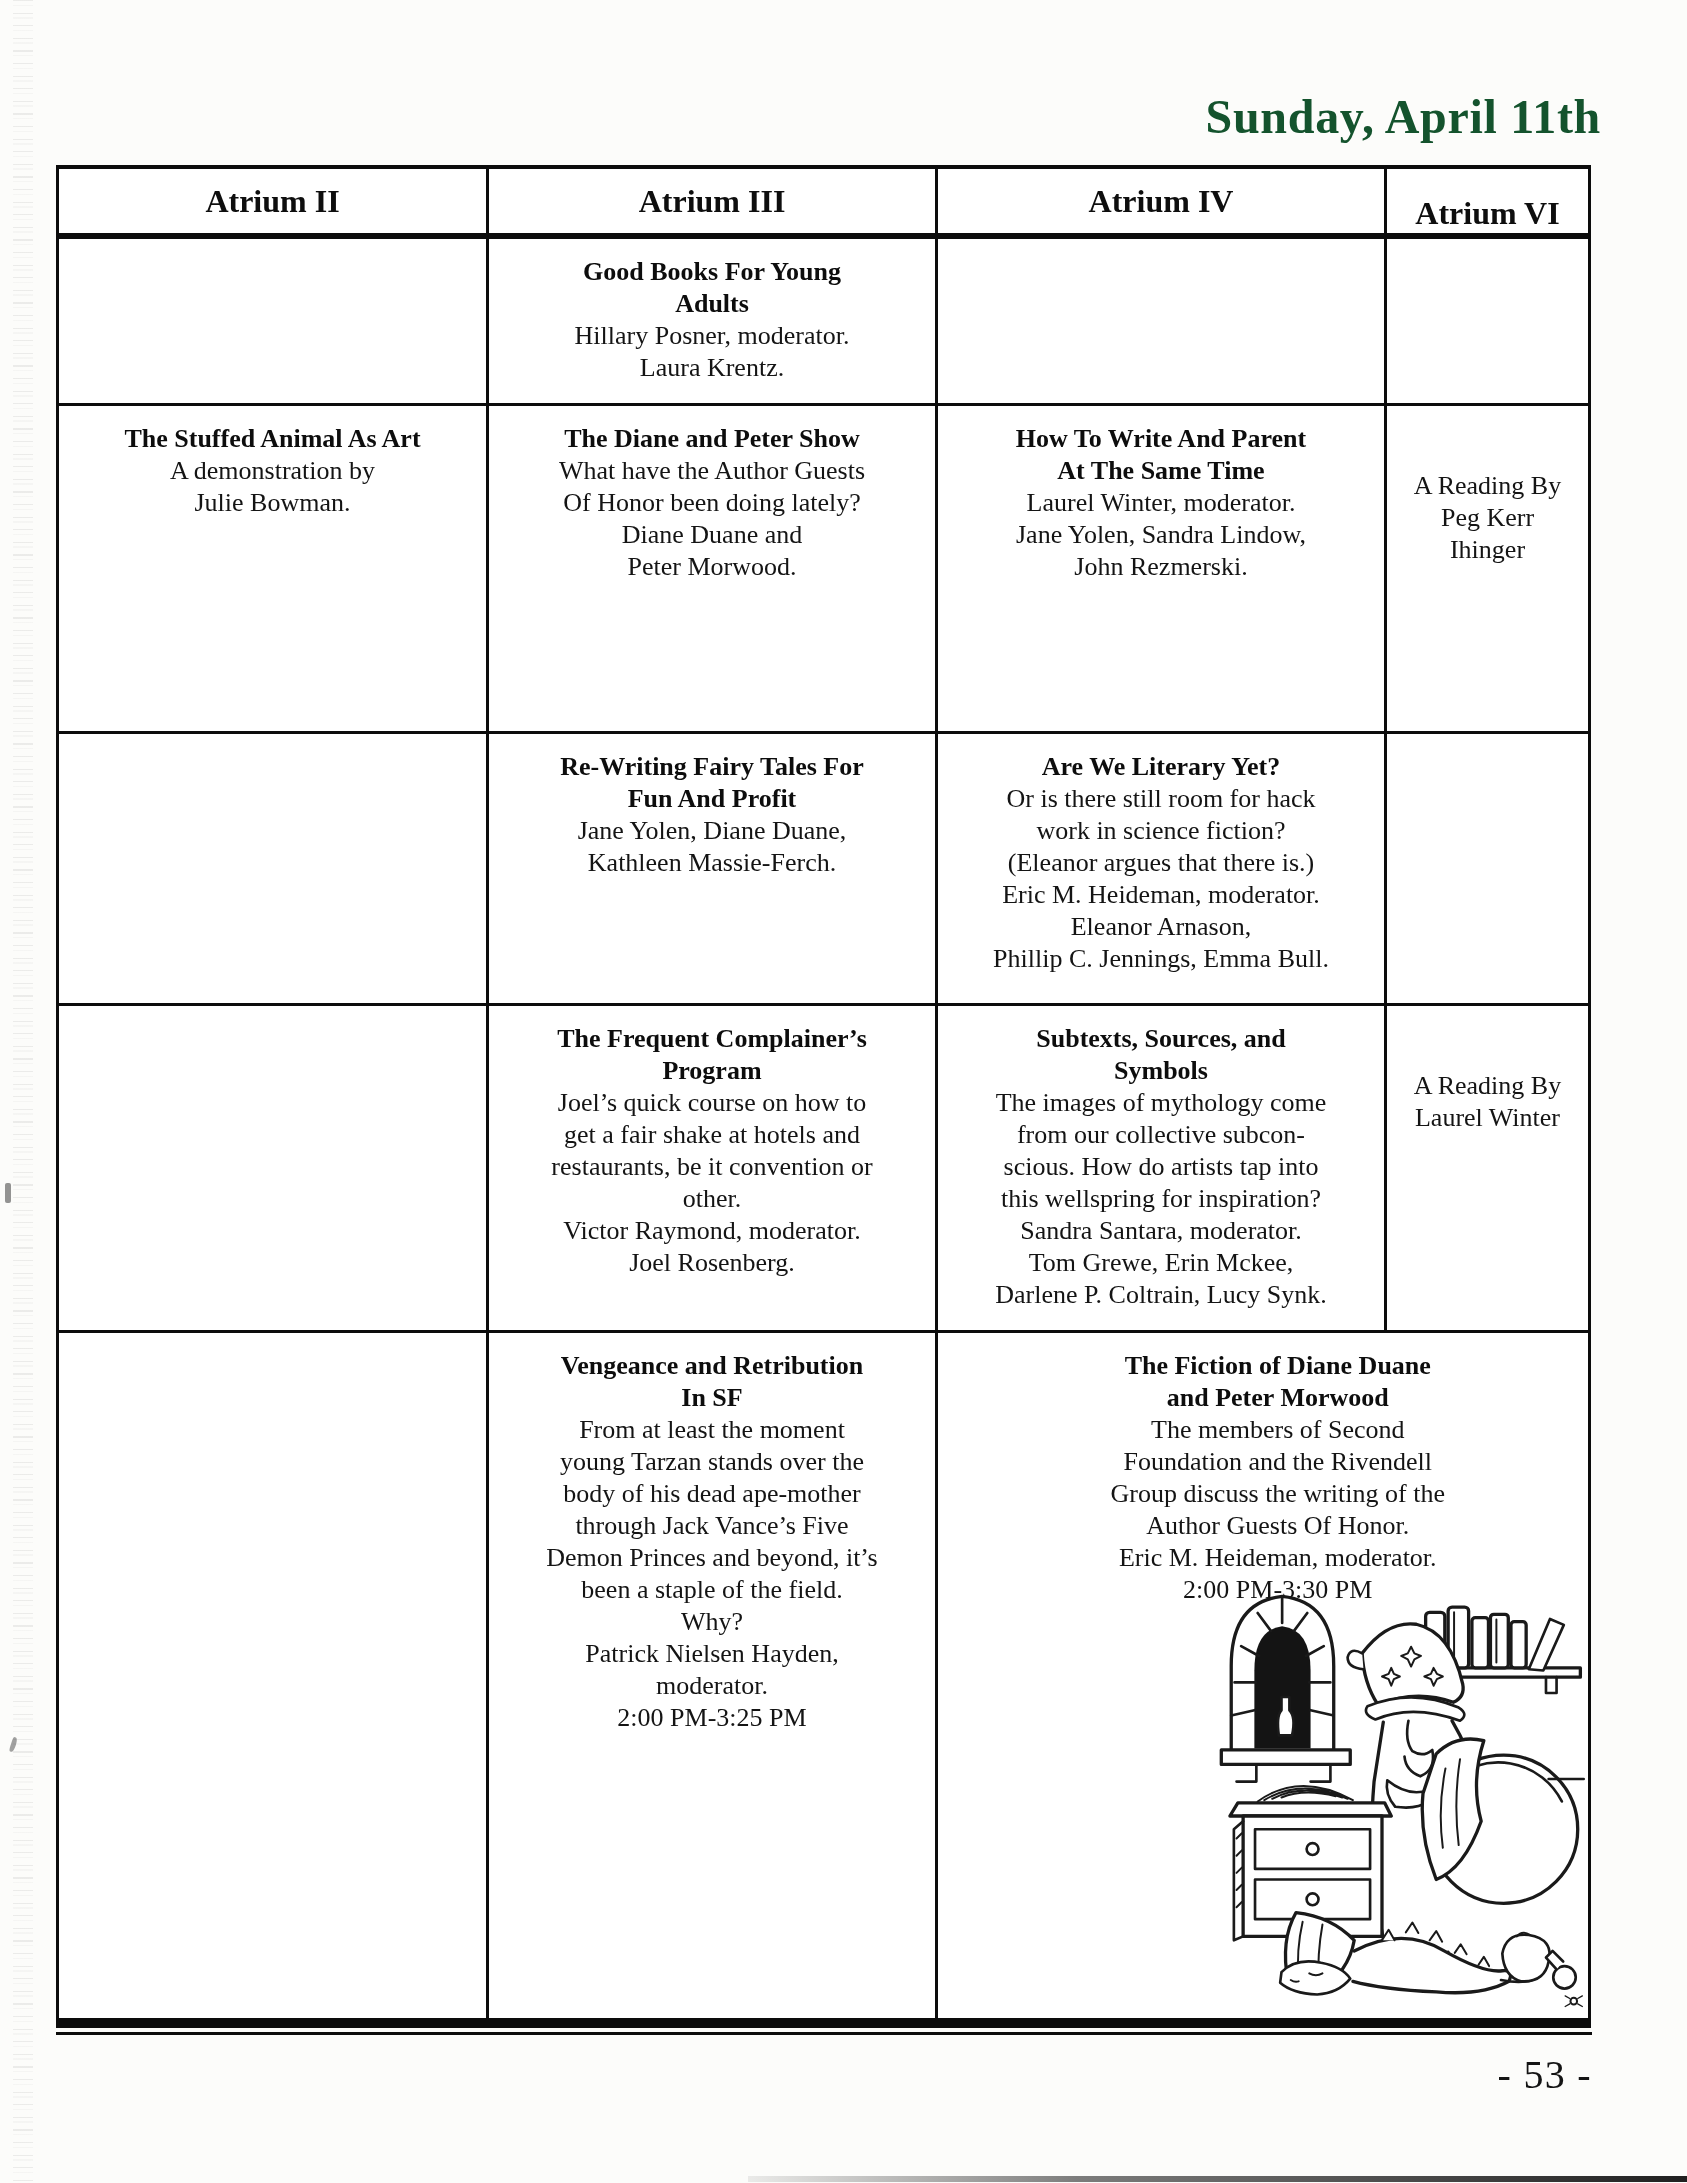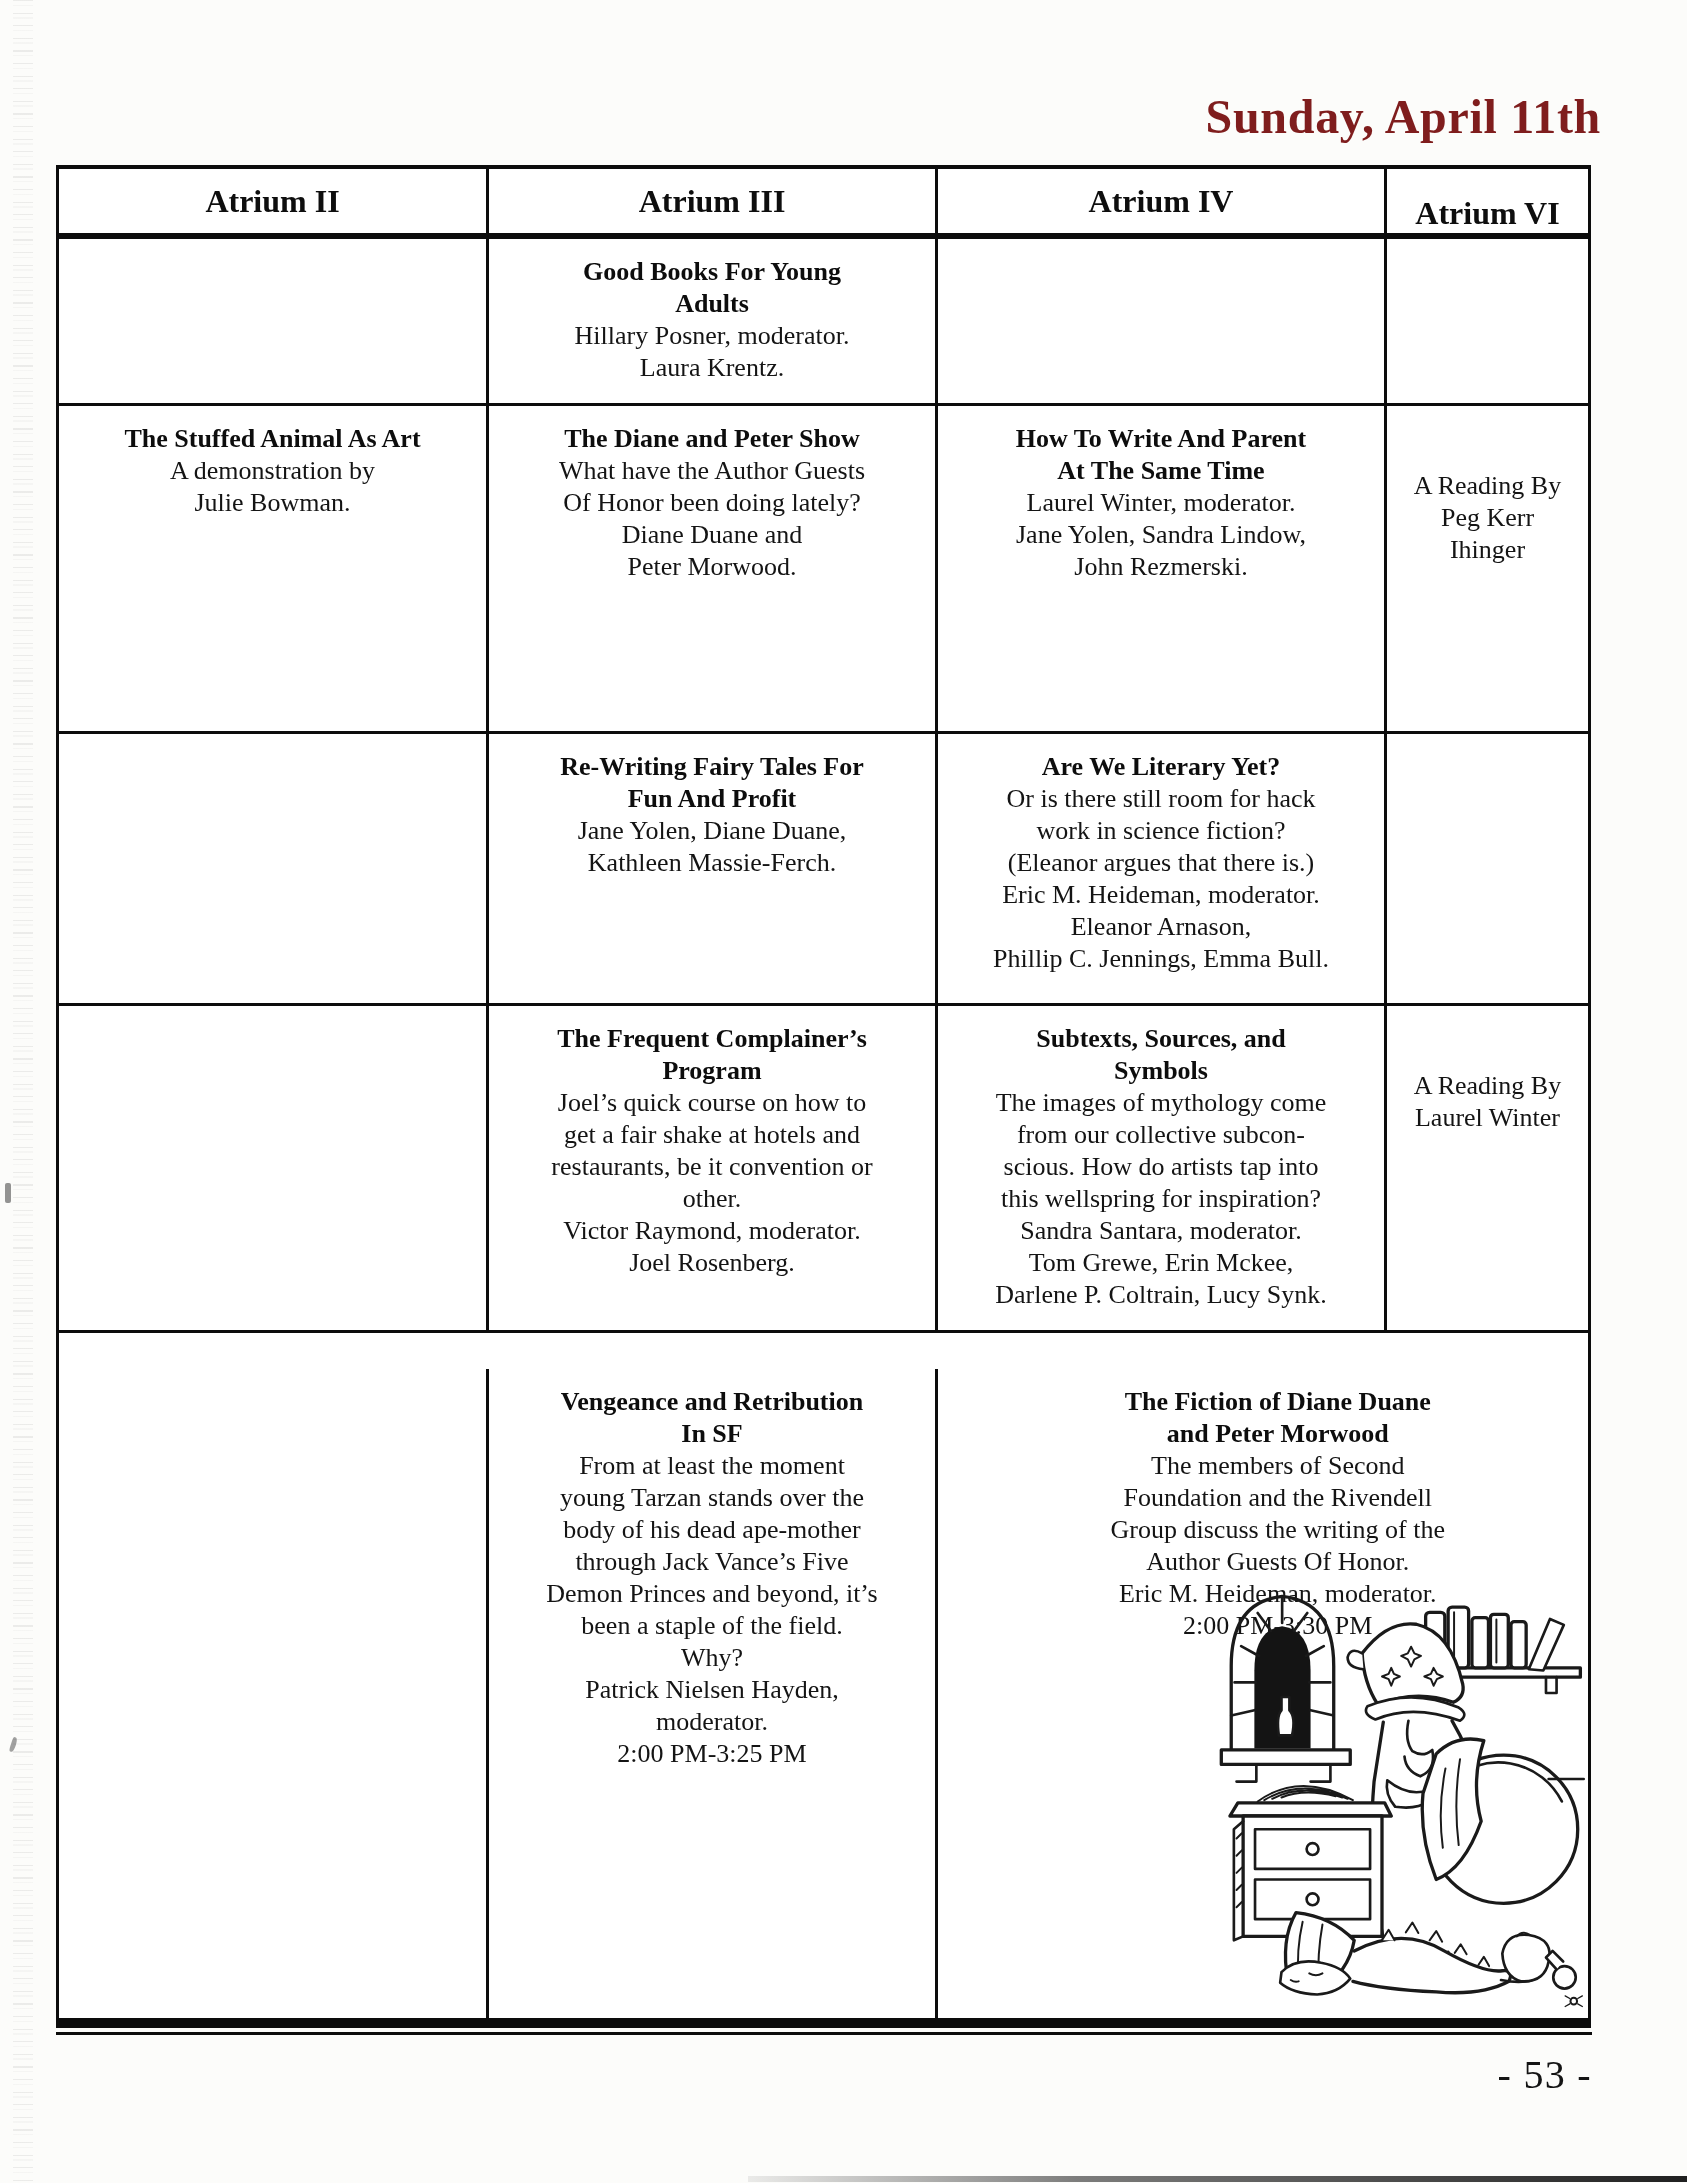--- a/index.html
+++ b/index.html
@@ -5,21 +5,21 @@
   html,body{margin:0;padding:0;}
   body{
     width:1687px;height:2183px;position:relative;
     background:#fcfcfa;color:#141414;
     font-family:"Liberation Serif","DejaVu Serif",serif;
     overflow:hidden;
   }
   *{box-sizing:border-box;}
   .page-title{
     position:absolute;top:89px;right:86px;
-    font-size:48px;font-weight:bold;letter-spacing:0.7px;color:#7f1d1d;
+    font-size:48px;font-weight:bold;letter-spacing:0.7px;color:#14532d;
   }
   .tbl{
     position:absolute;left:56px;top:165px;
     display:grid;
     grid-template-columns:430px 449px 449px 201px;
     grid-template-rows:64px 6px 167px 328px 272px 327px 685px;
     border:solid #0c0c0c;border-width:4px 3.3px 10.6px 3.3px;
     background:#fff;
     text-align:center;
   }
@@ -30,21 +30,21 @@
   }
   .th.lastcol{border-right:none;margin-top:24px;}
   .hdr-rule{grid-column:1 / -1;grid-row:2;border-top:3.3px solid #0c0c0c;border-bottom:3.3px solid #0c0c0c;}
   .cell{
     position:relative;padding:17px 18.5px;
     font-size:26px;line-height:32px;
     border-right:3.3px solid #0c0c0c;border-bottom:3.3px solid #0c0c0c;
   }
   .cell.narrow{padding:16px 14.6px;margin-top:48px;}
   .cell.lastcol{border-right:none;}
-  .cell.lastrow{border-bottom:none;margin-top:36px;}
+  .cell.lastrow{border-bottom:none;}
   .r3{grid-row:3}.r4{grid-row:4}.r5{grid-row:5}.r6{grid-row:6}.r7{grid-row:7}
   .a2{grid-column:1}.a3{grid-column:2}.a4{grid-column:3}.a6{grid-column:4}
   .a4span{grid-column:3 / 5;padding-left:48px;}
   .ev-title{font-weight:bold;white-space:pre-line;color:#0d0d0d;}
   .ev-body{white-space:pre-line;}
   .bottom-rule{position:absolute;left:56px;top:2032px;width:1536px;height:3.3px;background:#0c0c0c;}
   .page-number{
     position:absolute;left:56px;top:2051px;width:1536px;text-align:right;
     font-size:40px;letter-spacing:1.3px;
   }

